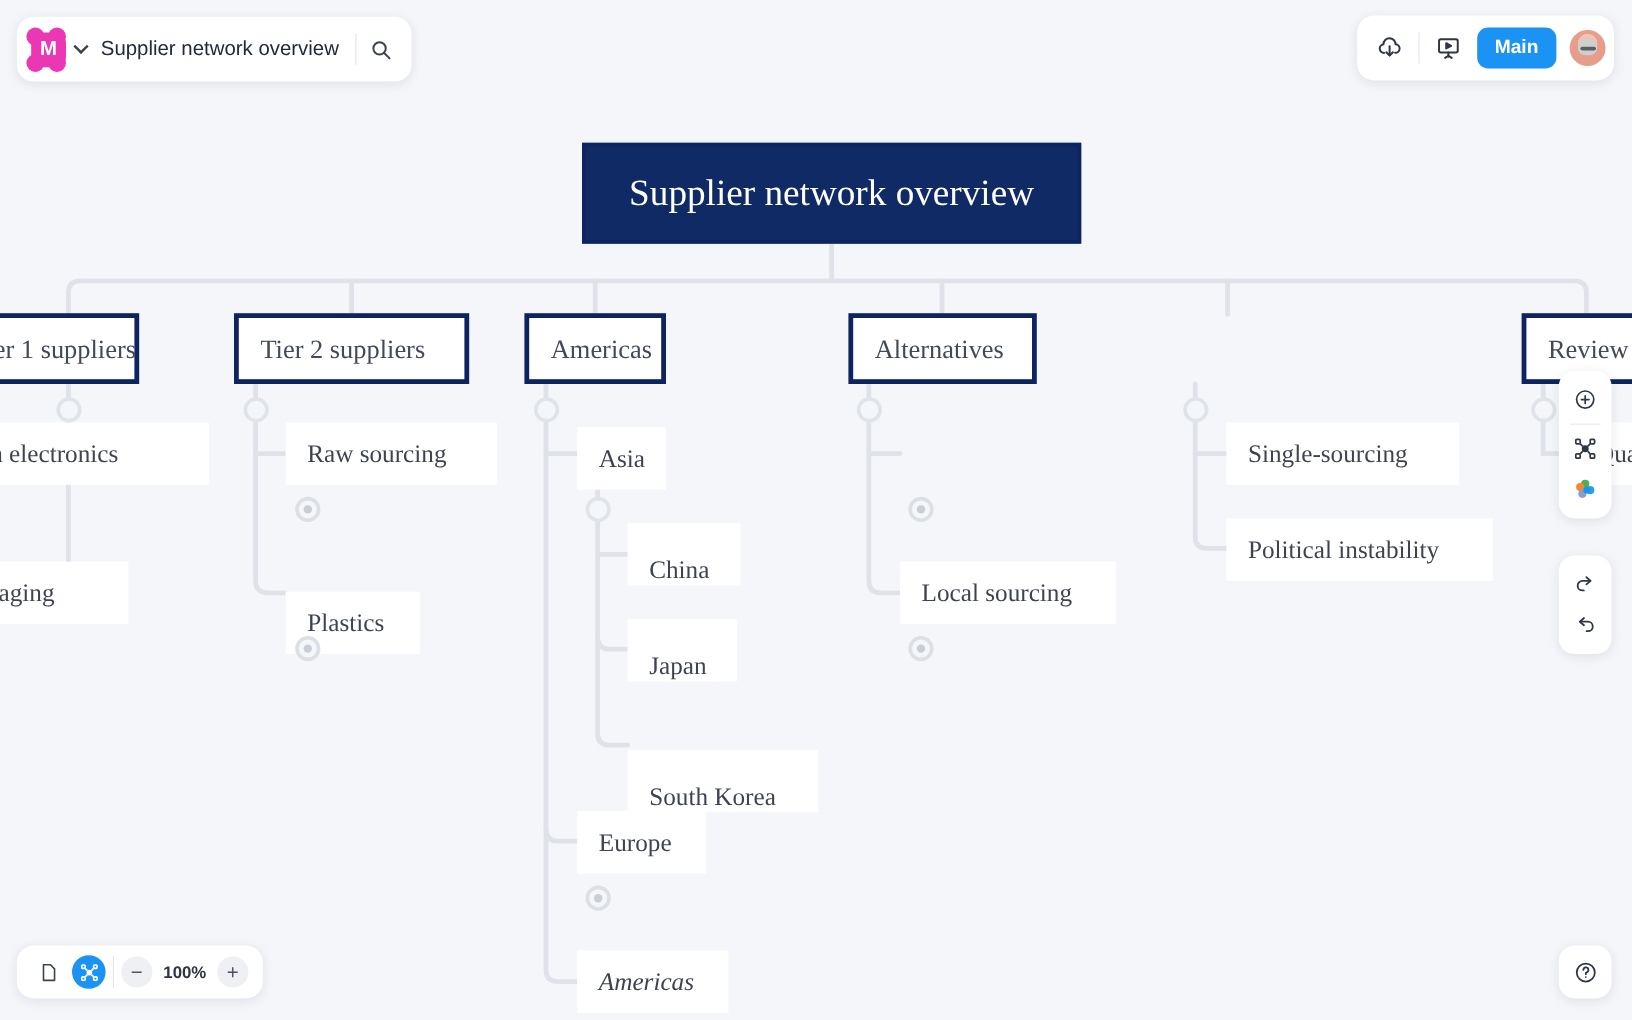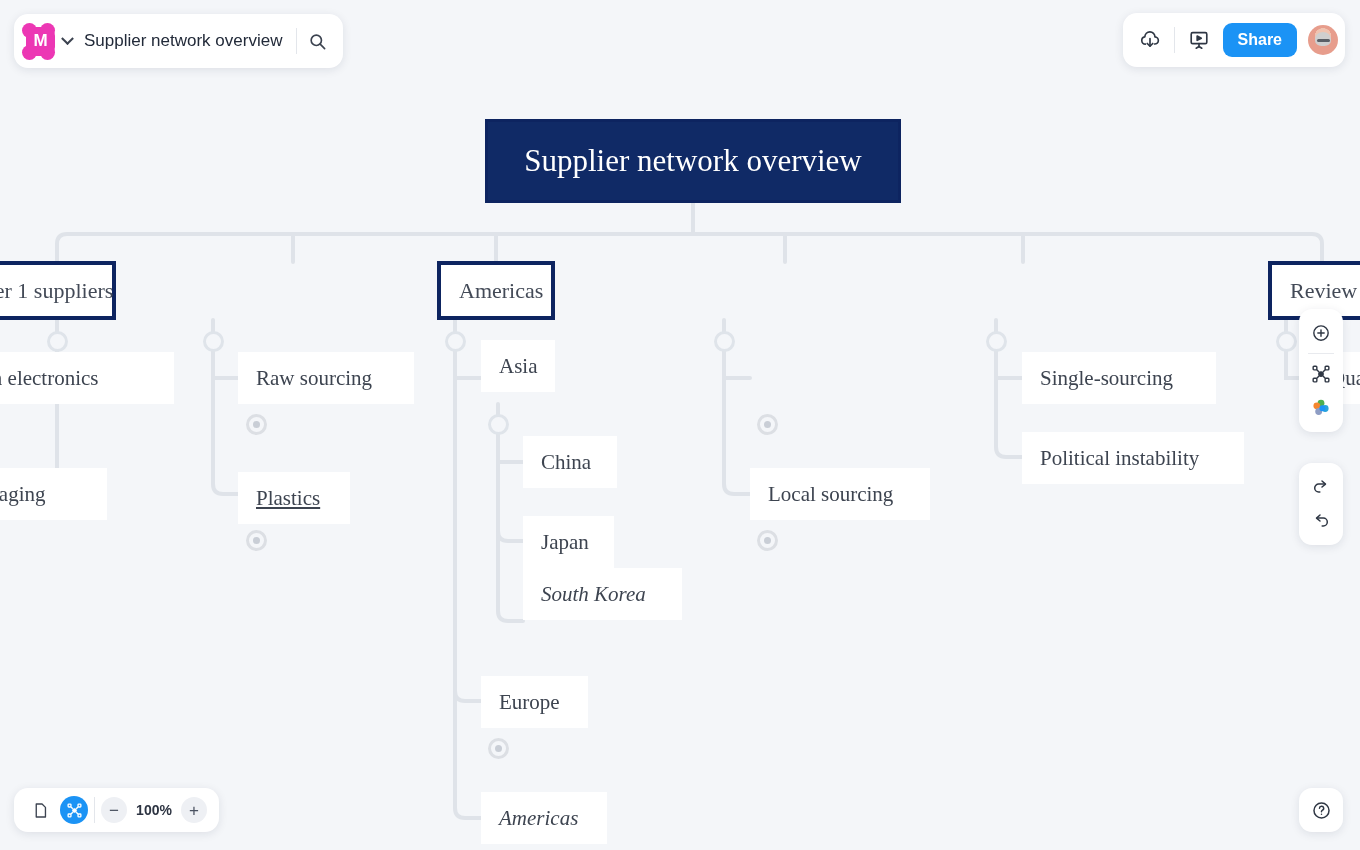--- a/index.html
+++ b/index.html
@@ -48,20 +48,21 @@
     font-size: 21px;
     padding: 0 18px;
     color: #3d4450;
   }
   .node.lvl3 {
     background: #ffffff;
     border: none;
     font-size: 21px;
     padding: 0 18px;
     color: #3d4450;
+    align-items: flex-end;
   }
 
   
   .handle {
     position: absolute;
     width: 21px; height: 21px;
     border-radius: 50%;
     background: #f4f6f9;
     border: 3px solid #dfe4ea;
   }
@@ -270,51 +271,57 @@
     </g>
   </svg>
 
   <div class="node root" style="left:485px; top:119px; width:416px; height:84px;">
     <span>Supplier network overview</span>
   </div>
 
   <div class="node lvl1" style="left:-46px; top:261px; width:162px; height:59px;">
     <span>Tier 1 suppliers</span>
   </div>
+  <div class="node lvl1" style="left:195px; top:261px; width:196px; height:59px;">
+    <span>Tier 2 suppliers</span>
+  </div>
   <div class="node lvl1" style="left:437px; top:261px; width:118px; height:59px;">
     <span>Americas</span>
   </div>
+  <div class="node lvl1" style="left:707px; top:261px; width:157px; height:59px;">
+    <span>Alternatives</span>
+  </div>
   <div class="node lvl1" style="left:1268px; top:261px; width:160px; height:59px;">
     <span>Review</span>
   </div>
 
   <div class="node lvl2" style="left:-60px; top:352px; width:234px; height:52px;">
     <span>Main electronics</span>
   </div>
   <div class="node lvl2" style="left:-60px; top:468px; width:167px; height:52px;">
     <span>Packaging</span>
   </div>
 
   <div class="node lvl2" style="left:238px; top:352px; width:176px; height:52px;">
     <span>Raw sourcing</span>
   </div>
-  <div class="node lvl2" style="left:238px; top:472px; width:112px; height:52px;text-decoration:underline;">
+  <div class="node lvl2" style="left:238px; top:493px; width:112px; height:52px;">
     <span>Plastics</span>
   </div>
 
-  <div class="node lvl2" style="left:481px; top:340px; width:74px; height:52px;">
+  <div class="node lvl2" style="left:481px; top:356px; width:74px; height:52px;">
     <span>Asia</span>
   </div>
   <div class="node lvl3" style="left:523px; top:436px; width:94px; height:52px;">
     <span>China</span>
   </div>
   <div class="node lvl3" style="left:523px; top:516px; width:91px; height:52px;">
     <span>Japan</span>
   </div>
-  <div class="node lvl3" style="left:523px; top:568px; width:159px; height:52px;font-style:italic;">
+  <div class="node lvl3" style="left:523px; top:625px; width:159px; height:52px;">
     <span>South Korea</span>
   </div>
   <div class="node lvl2" style="left:481px; top:676px; width:107px; height:52px;">
     <span>Europe</span>
   </div>
   <div class="node lvl2" style="left:481px; top:792px; width:126px; height:52px;font-style:italic;">
     <span>Americas</span>
   </div>
 
   <div class="node lvl2" style="left:750px; top:468px; width:180px; height:52px;">
@@ -374,21 +381,21 @@
     </div>
     <div class="vdiv"></div>
     <div class="iconbtn">
       <svg width="22" height="22" viewBox="0 0 24 24" fill="none" stroke="#2f3744" stroke-width="1.8" stroke-linecap="round" stroke-linejoin="round">
         <rect x="3.5" y="4" width="17" height="12" rx="1.6"></rect>
         <path d="M12 16v4"></path>
           <path d="M9 21l3-2 3 2"></path>
         <path d="M10 7.6 14.5 10 10 12.4Z" fill="#2f3744"></path>
       </svg>
     </div>
-    <button id="share-btn">Share</button>
+    <button id="share-btn">Main</button>
     <div id="avatar"></div>
   </div>
 
   <div class="rtool" id="rtool-a">
     <div class="iconbtn">
       <svg width="20" height="20" viewBox="0 0 24 24" fill="none" stroke="#2f3744" stroke-width="1.7" stroke-linecap="round">
         <circle cx="12" cy="12" r="8.6"></circle>
           <path d="M12 8.2v7.6M8.2 12h7.6"></path>
       </svg>
     </div>

